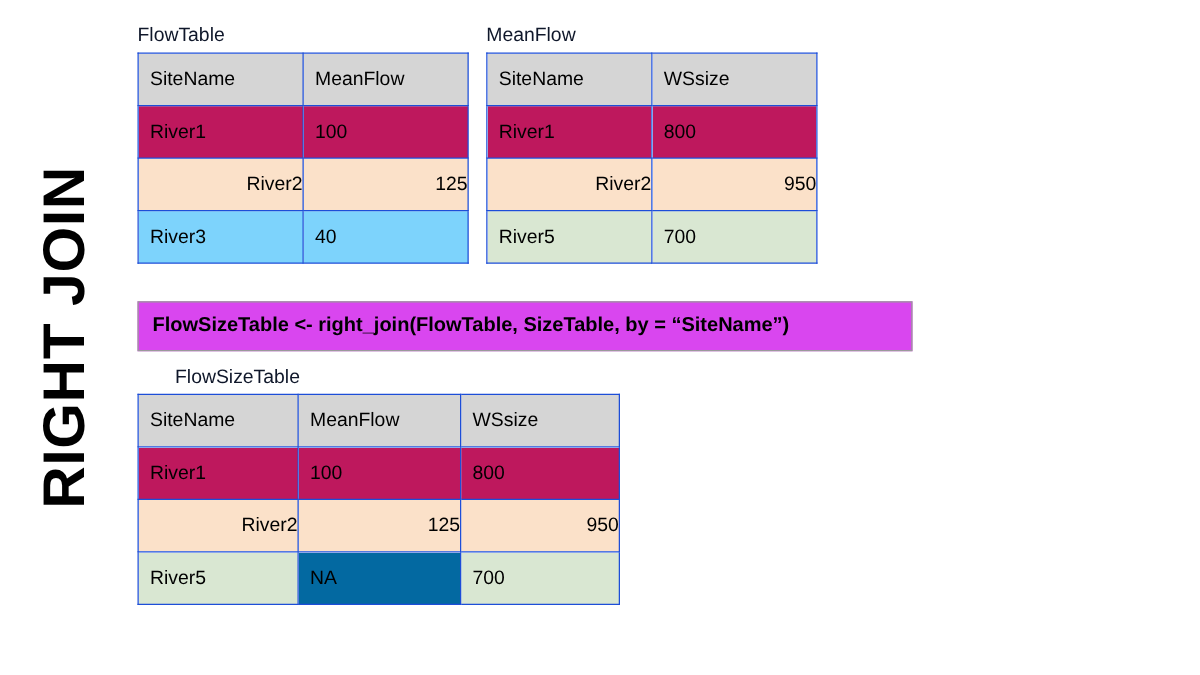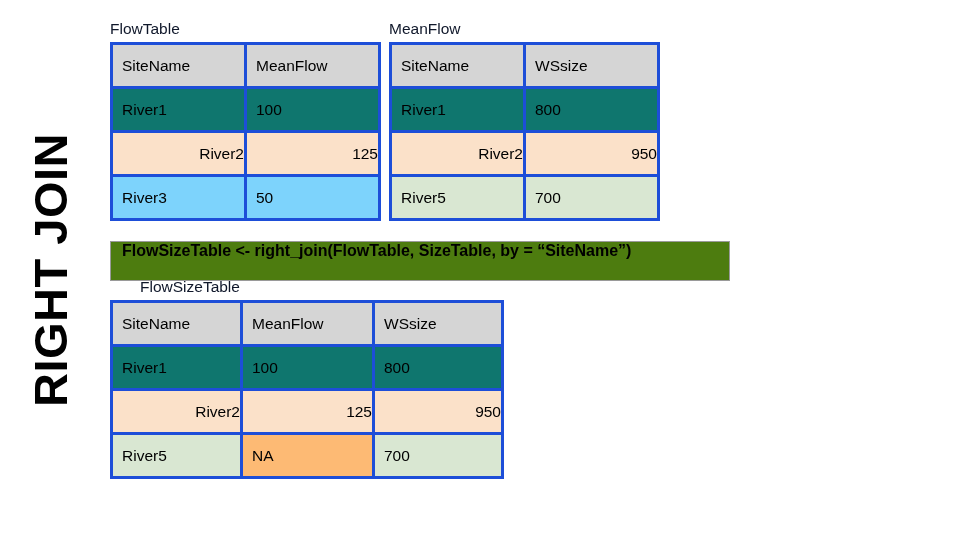--- a/index.html
+++ b/index.html
@@ -46,43 +46,44 @@
     color: #0f172a;
     margin-bottom: 4px;
     white-space: nowrap;
   }
   table.data-table {
     border-collapse: collapse;
     table-layout: fixed;
     background: #ffffff;
   }
   table.data-table td {
-    border: 3px solid #1d4ed8;
+    border: 1px solid #1d4ed8;
     font-size: 15.5px;
     font-weight: normal;
     color: #000000;
     padding: 0 0 0 9px;
     height: 41px;
     vertical-align: middle;
     overflow: hidden;
     white-space: nowrap;
   }
   td.hdr   { background: #d5d5d5; }
-  td.pink  { background: #0f766e; }
+  td.pink  { background: #be185d; }
   td.peach { background: #fbe1c9; text-align: right; }
   td.blue  { background: #7dd3fc; }
   td.green { background: #d9e7d2; margin-left: 28px; }
-  td.white { background: #fdba74; }
+  td.white { background: #0369a1; }
 
   
   .code-box {
     position: absolute;
-    background: #4d7c0f;
+    background: #d946ef;
     border: 1px solid #9a9a9a;
     display: flex;
+    align-items: center;
     box-sizing: border-box;
     padding-left: 11px;
   }
   .code-text {
     font-size: 16px;
     font-weight: bold;
     color: #000000;
     white-space: nowrap;
   }
 </style>
@@ -104,21 +105,21 @@
       <tr>
         <td class="pink">River1</td>
         <td class="pink">100</td>
       </tr>
       <tr>
         <td class="peach">River2</td>
         <td class="peach">125</td>
       </tr>
       <tr>
         <td class="blue">River3</td>
-        <td class="blue">50</td>
+        <td class="blue">40</td>
       </tr>
     </tbody>
   </table>
 </div>
 
 <div class="table-block" style="left:389px; top:20px;">
   <div class="table-title">MeanFlow</div>
   <table class="data-table">
     <tbody>
       <tr>
@@ -138,21 +139,21 @@
         <td class="green">700</td>
       </tr>
     </tbody>
   </table>
 </div>
 
 <div class="code-box" style="left:110px; top:241px; width:620px; height:40px;">
   <span class="code-text">FlowSizeTable &lt;- right_join(FlowTable, SizeTable, by = “SiteName”)</span>
 </div>
 
-<div class="table-block" style="left:110px; top:278px;">
+<div class="table-block" style="left:110px; top:293px;">
   <div class="table-title" style="margin-left:30px;">FlowSizeTable</div>
   <table class="data-table">
     <tbody>
       <tr>
         <td class="hdr" style="width:118px;">SiteName</td>
         <td class="hdr" style="width:120px;">MeanFlow</td>
         <td class="hdr" style="width:117px;">WSsize</td>
       </tr>
       <tr>
         <td class="pink">River1</td>

